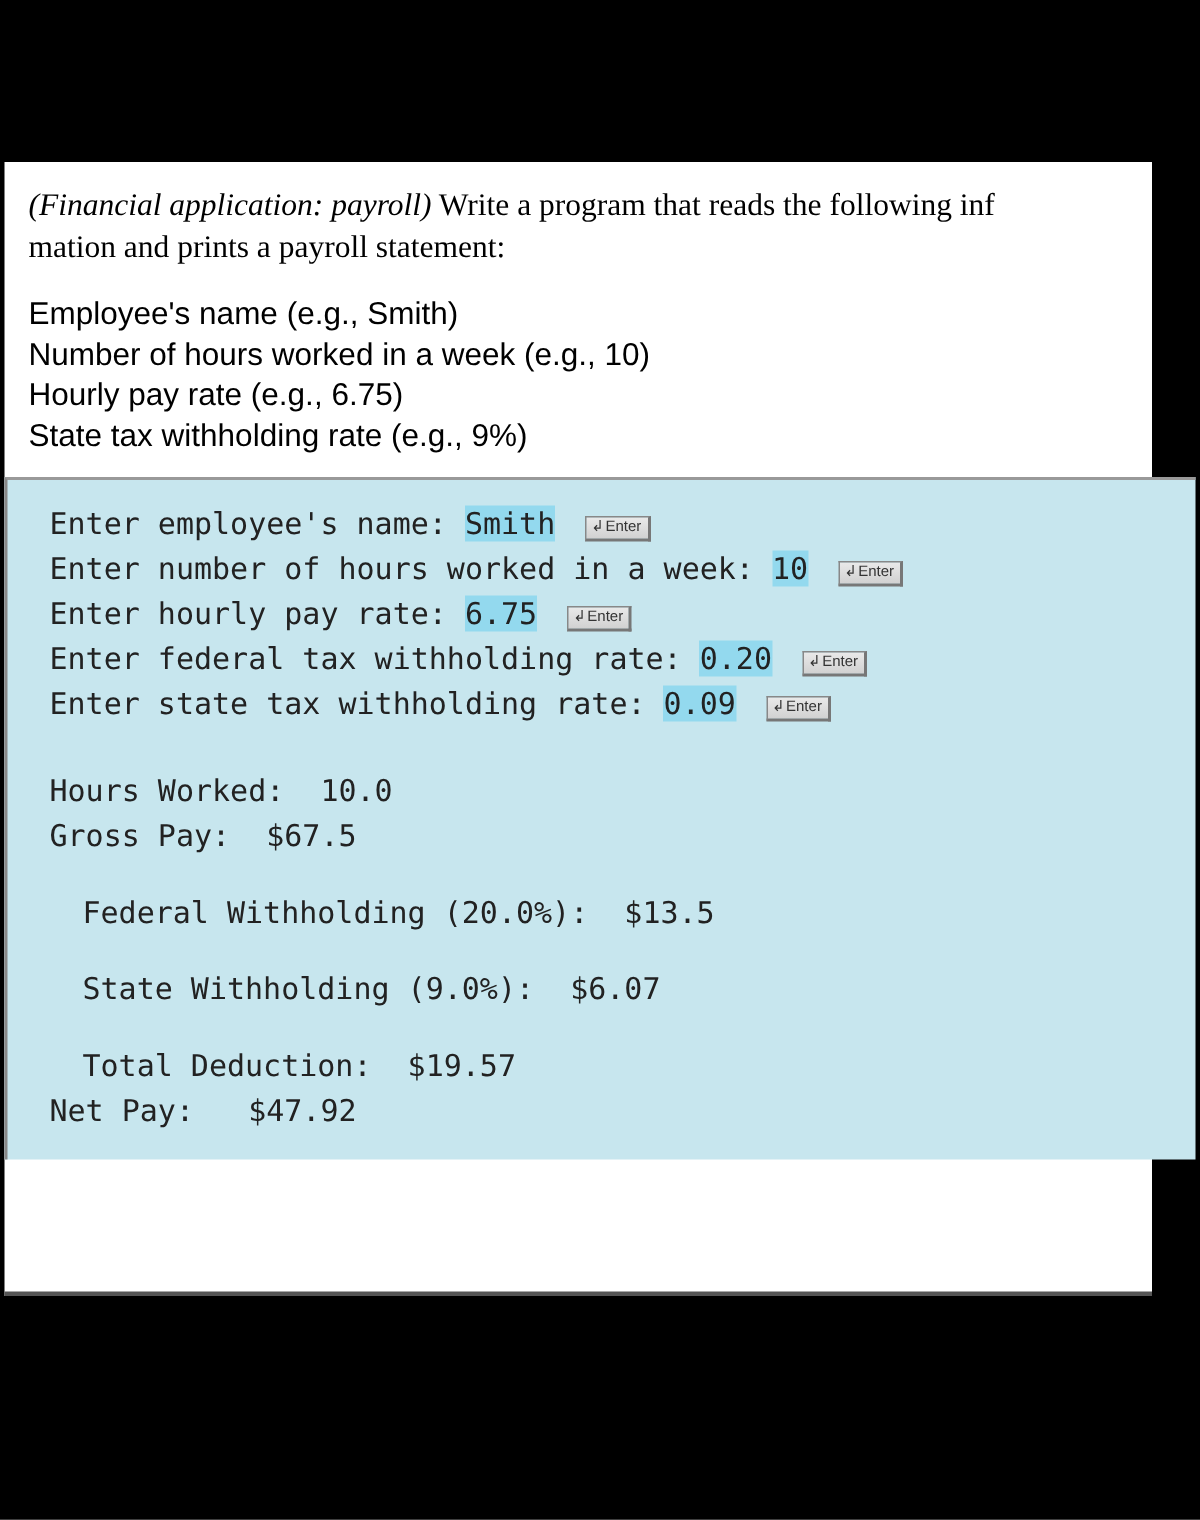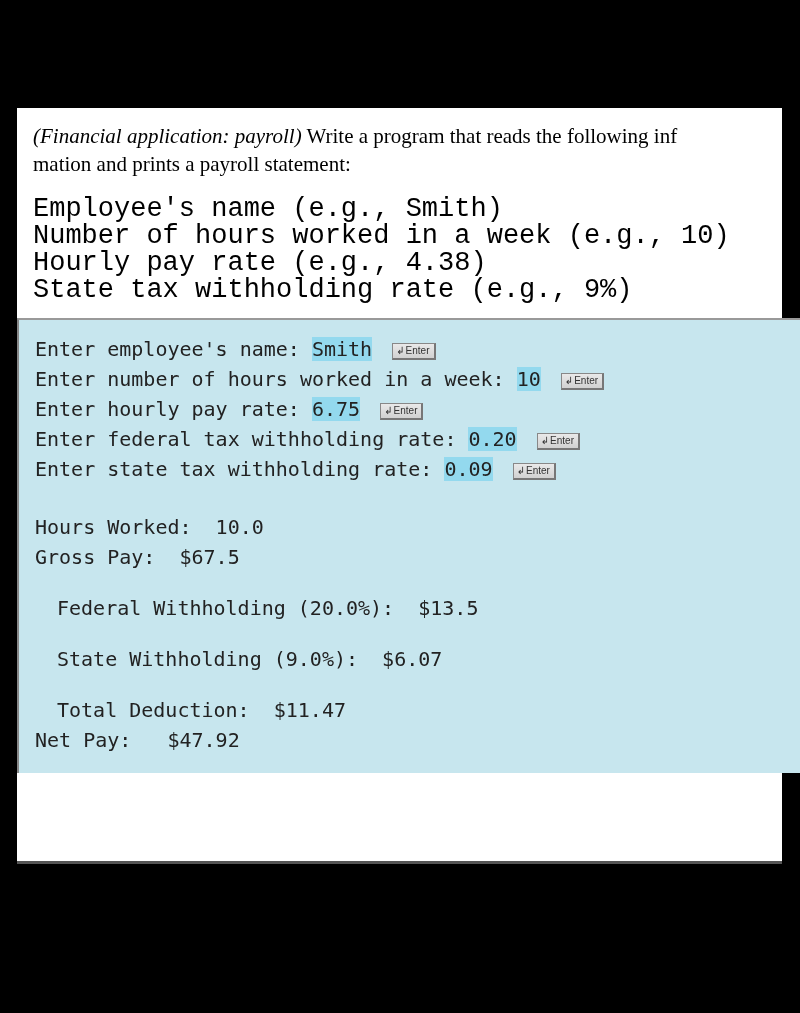--- a/index.html
+++ b/index.html
@@ -12,47 +12,47 @@
     font-size: 20px;
     color: #000;
     overflow: hidden;
   }
   .page {
     background: #fff;
     width: 765px;
     margin: 0 2px;
     position: absolute;
     top: 108px;
-    left: 15px;
+    left: 1px;
     height: 756px;
     box-sizing: border-box;
   }
   .problem {
     padding: 14px 0 8px 16px;
     font-family: Georgia, "Times New Roman", serif;
     font-size: 21px;
     line-height: 28px;
   }
   .problem .italic {
     font-style: italic;
   }
   .inputs-list {
     padding: 10px 0 14px 16px;
-    font-family: Liberation Mono, monospace;
-    font-size: 27px;
+    font-family: Liberation Sans, sans-serif;
+    font-size: 21px;
     line-height: 27px;
   }
   .console {
     background: #c7e6ee;
     border-top: 2px solid #999;
     border-left: 2px solid #888;
     box-sizing: border-box;
     width: 794px;
     margin-left: 0;
-    padding: 14px 0 18px 16px;
+    padding: 14px 0 18px 28px;
     font-family: "DejaVu Sans Mono", "Courier New", monospace;
     font-size: 20px;
     line-height: 30px;
     color: #222;
   }
   .console .line {
     white-space: pre;
   }
   .console .hl {
     background: #93d9ee;
@@ -97,21 +97,21 @@
 <div class="page">
 
   <div class="problem">
     <span class="italic">(Financial application: payroll)</span><span> Write a program that reads the following inf</span><br>
     <span>mation and prints a payroll statement:</span>
   </div>
 
   <div class="inputs-list">
     <div>Employee's name (e.g., Smith)</div>
     <div>Number of hours worked in a week (e.g., 10)</div>
-    <div>Hourly pay rate (e.g., 4.38)</div>
+    <div>Hourly pay rate (e.g., 6.75)</div>
     <div>State tax withholding rate (e.g., 9%)</div>
   </div>
 
   <div class="console">
 
     <div class="line"><span>Enter employee's name: </span><span class="hl">Smith</span> <span class="enter-key"><span class="arrow">↲</span><span>Enter</span></span></div>
 
     <div class="line"><span>Enter number of hours worked in a week: </span><span class="hl">10</span> <span class="enter-key"><span class="arrow">↲</span><span>Enter</span></span></div>
 
     <div class="line"><span>Enter hourly pay rate: </span><span class="hl">6.75</span> <span class="enter-key"><span class="arrow">↲</span><span>Enter</span></span></div>
@@ -119,19 +119,19 @@
     <div class="line"><span>Enter federal tax withholding rate: </span><span class="hl">0.20</span> <span class="enter-key"><span class="arrow">↲</span><span>Enter</span></span></div>
 
     <div class="line"><span>Enter state tax withholding rate: </span><span class="hl">0.09</span> <span class="enter-key"><span class="arrow">↲</span><span>Enter</span></span></div>
 
     <div class="console-gap"></div>
 
     <div class="line">Hours Worked:  10.0</div>
     <div class="line">Gross Pay:  $67.5</div>
     <div class="line indent">Federal Withholding (20.0%):  $13.5</div>
     <div class="line indent">State Withholding (9.0%):  $6.07</div>
-    <div class="line indent">Total Deduction:  $11.47</div>
+    <div class="line indent">Total Deduction:  $19.57</div>
     <div class="line">Net Pay:   $47.92</div>
 
   </div>
 
   <div class="bottom-border"></div>
 </div>
 
 </body></html>

